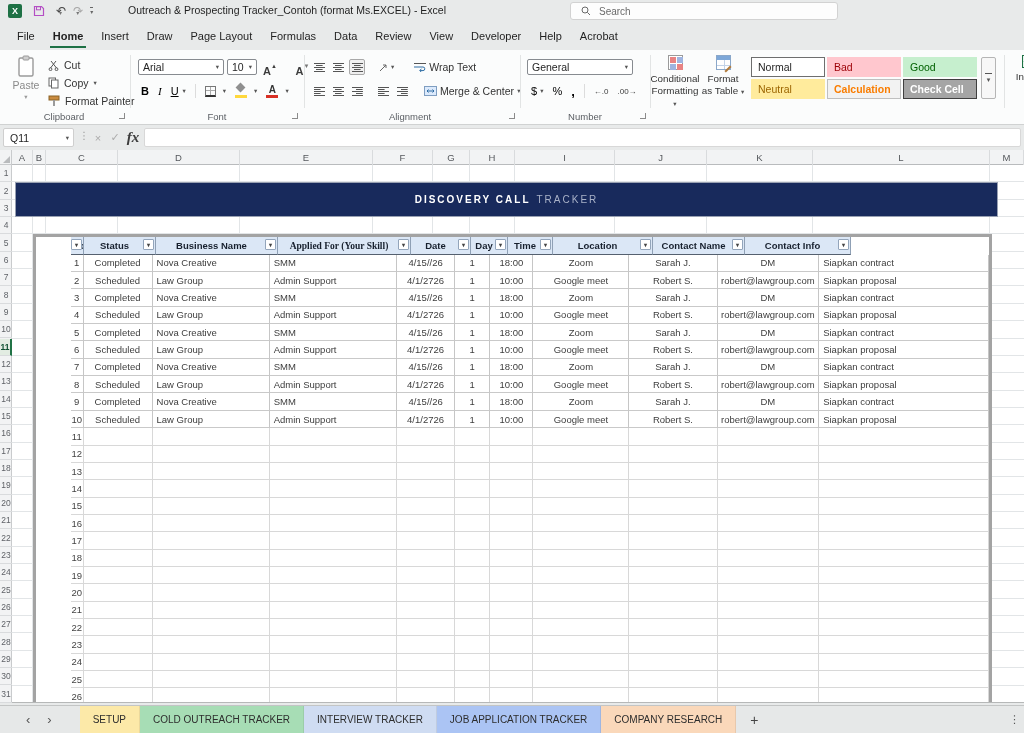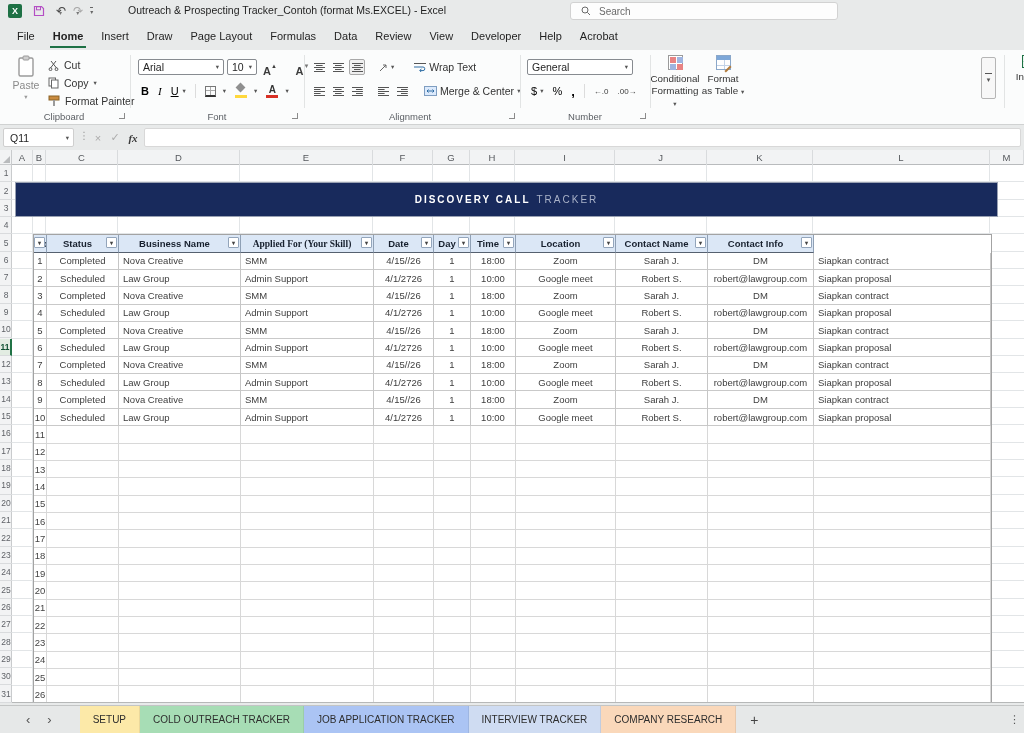--- a/index.html
+++ b/index.html
@@ -74,40 +74,40 @@
   #galscroll .dd{font-size:7px;}
   .decico{font-size:8px;color:#3c3c3c;white-space:nowrap;letter-spacing:0;}
 
   
   #fbar{position:absolute;left:0;top:125px;width:1024px;height:25px;background:#e8eaea;}
   #namebox{position:absolute;left:3px;top:3px;width:71px;height:19px;background:#fff;border:1px solid #cfcfcf;
     border-radius:2px;font-size:10.5px;color:#1f1f1f;display:flex;align-items:center;justify-content:space-between;padding:0 4px 0 6px;}
   #fbar .dots{position:absolute;left:79px;top:5px;color:#9a9a9a;font-size:10px;}
   .fbtn{position:absolute;top:3px;width:16px;height:19px;display:flex;align-items:center;justify-content:center;
     font-size:11px;color:#ababab;}
-  #fx{color:#3c3c3c;font-style:italic;font-family:"Liberation Serif",serif;font-weight:bold;font-size:11px;}
+  #fx{color:#3c3c3c;font-style:italic;font-family:"Liberation Serif",serif;font-weight:bold;font-size:15px;}
   #finput{position:absolute;left:144px;right:3px;top:3px;height:19px;background:#fff;border:1px solid #d8d8d8;border-radius:2px;}
 
   
   #corner{position:absolute;left:0;top:150px;width:12px;height:15px;background:#f2f3f4;border-right:1px solid #c9cbcd;border-bottom:1px solid #c9cbcd;}
   #corner::after{content:"";position:absolute;right:1px;bottom:1px;border-left:7px solid transparent;border-bottom:7px solid #b9bbbd;}
   #colheads{position:absolute;left:12px;top:150px;width:1012px;height:15px;background:#f2f3f4;border-bottom:1px solid #b9bbbd;}
   .colh{position:absolute;top:0;height:15px;font-size:9.5px;color:#55585c;display:flex;align-items:center;justify-content:center;border-right:1px solid #d9dbdd;}
   #gutter{position:absolute;left:0;top:165px;width:12px;height:538px;background:#f2f3f4;border-right:1px solid #c9cbcd;}
   .rowh{position:absolute;left:0;width:12px;font-size:8.5px;color:#5f6267;display:flex;align-items:center;justify-content:center;border-bottom:1px solid #d9dbdd;}
   .rowh.sel{background:#e2ece2;border-right:2px solid #217346;color:#0f5132;font-weight:bold;}
   #grid{position:absolute;left:12px;top:165px;width:1012px;height:538px;background:#fff;overflow:hidden;border-bottom:1px solid #b6b8b8;}
   .glv{position:absolute;top:0;bottom:0;width:1px;background:#e2e5e7;}
   .glh{position:absolute;left:0;right:0;height:1px;background:#e2e5e7;}
 
   
   .banner{position:absolute;left:3px;width:983px;border:1px solid #98a0b2;display:flex;align-items:center;justify-content:center;gap:6px;letter-spacing:2px;}
   .banner-strong{color:#ffffff;font-weight:bold;font-size:10px;}
   .banner-light{color:#a9b2c8;font-size:10px;}
-  .xtable{position:absolute;border:1px solid #a3a3a3;background:#fff;}
+  .xtable{position:absolute;border:3px solid #a3a3a3;background:#fff;padding-left:35px;}
   .trow{display:flex;}
   .tcell{height:100%;font-size:9.5px;color:#3d3d3d;display:flex;align-items:center;overflow:hidden;white-space:nowrap;
     border-right:1px solid #c6c6c6;border-bottom:1px solid #c9c9c9;}
   .tcell.al-c{justify-content:center;}
   .tcell.al-l{justify-content:flex-start;padding-left:4px;}
   .thead .tcell{background:#dbe7f6;font-weight:bold;color:#17202e;position:relative;
     border-right:1px solid #8fa0b5;border-bottom:1px solid #55606f;justify-content:center;}
   .thead .tcell .hl{overflow:hidden;white-space:nowrap;padding:0 12px 0 2px;}
   .fbtn2{position:absolute;right:1px;top:2px;width:11px;height:11px;background:#fff;border:1px solid #93a5bb;
     border-radius:1px;font-size:6px;color:#444;display:flex;align-items:center;justify-content:center;}
@@ -328,20 +328,28 @@
         <i style="background:#9fb4e0;"></i>
         <i style="background:#9fb4e0;"></i>
         <i style="background:#e88383;"></i>
     </span>
     <span class="blbl"><span>Conditional Formatting</span> <span class="dd">▾</span></span>
   </div>
   <div class="bigbtn" style="left:701px;">
     <span class="faticon"></span>
     <span class="blbl"><span>Format as Table</span> <span class="dd">▾</span></span>
   </div>
+  <div id="gallery">
+      <div class="gcell" style="background: rgb(255, 255, 255); color: rgb(31, 31, 31); border-color: rgb(110, 110, 110);">Normal</div>
+      <div class="gcell" style="background: rgb(255, 199, 206); color: rgb(156, 0, 6);">Bad</div>
+      <div class="gcell" style="background: rgb(198, 239, 206); color: rgb(0, 97, 0);">Good</div>
+      <div class="gcell" style="background: rgb(255, 235, 156); color: rgb(156, 101, 0);">Neutral</div>
+      <div class="gcell" style="background: rgb(242, 242, 242); color: rgb(250, 125, 0); border-color: rgb(191, 191, 191); font-weight: bold;">Calculation</div>
+      <div class="gcell" style="background: rgb(165, 165, 165); color: rgb(255, 255, 255); border-color: rgb(63, 63, 63); font-weight: bold;">Check Cell</div>
+    </div>
   <div id="galscroll">
     <span class="bar"></span>
       <span class="dd">▾</span>
   </div>
   <div class="vsep" style="left:1004px;"></div>
 
   
   <div class="bigbtn" style="left:1008px;width:40px;">
     <span style="width:13px;height:13px;border:1px solid #1e7145;background:linear-gradient(#bfe3cd,#bfe3cd) center/100% 1px no-repeat,linear-gradient(#bfe3cd,#bfe3cd) center/1px 100% no-repeat,#e9f5ee;"></span>
     <span class="blbl">Insert</span>
@@ -844,19 +852,19 @@
   </div>
 
 <div id="tabbar">
   <div class="tabnav">
     <span>‹</span>
     <span>›</span>
   </div>
   <div id="tabs" style="display:flex;align-items:stretch;margin-left:14px;">
       <div class="stab" style="background: rgb(252, 233, 168);">SETUP</div>
       <div class="stab" style="background: rgb(167, 221, 181);">COLD OUTREACH TRACKER</div>
+      <div class="stab" style="background: rgb(207, 220, 242);">INTERVIEW TRACKER</div>
       <div class="stab" style="background: rgb(171, 196, 244);">JOB APPLICATION TRACKER</div>
-      <div class="stab" style="background: rgb(207, 220, 242);">INTERVIEW TRACKER</div>
       <div class="stab" style="background: rgb(250, 216, 186);">COMPANY RESEARCH</div>
     </div>
   <div id="addsheet">+</div>
   <div id="tabmore">⋮</div>
 </div>
 
 </body></html>

